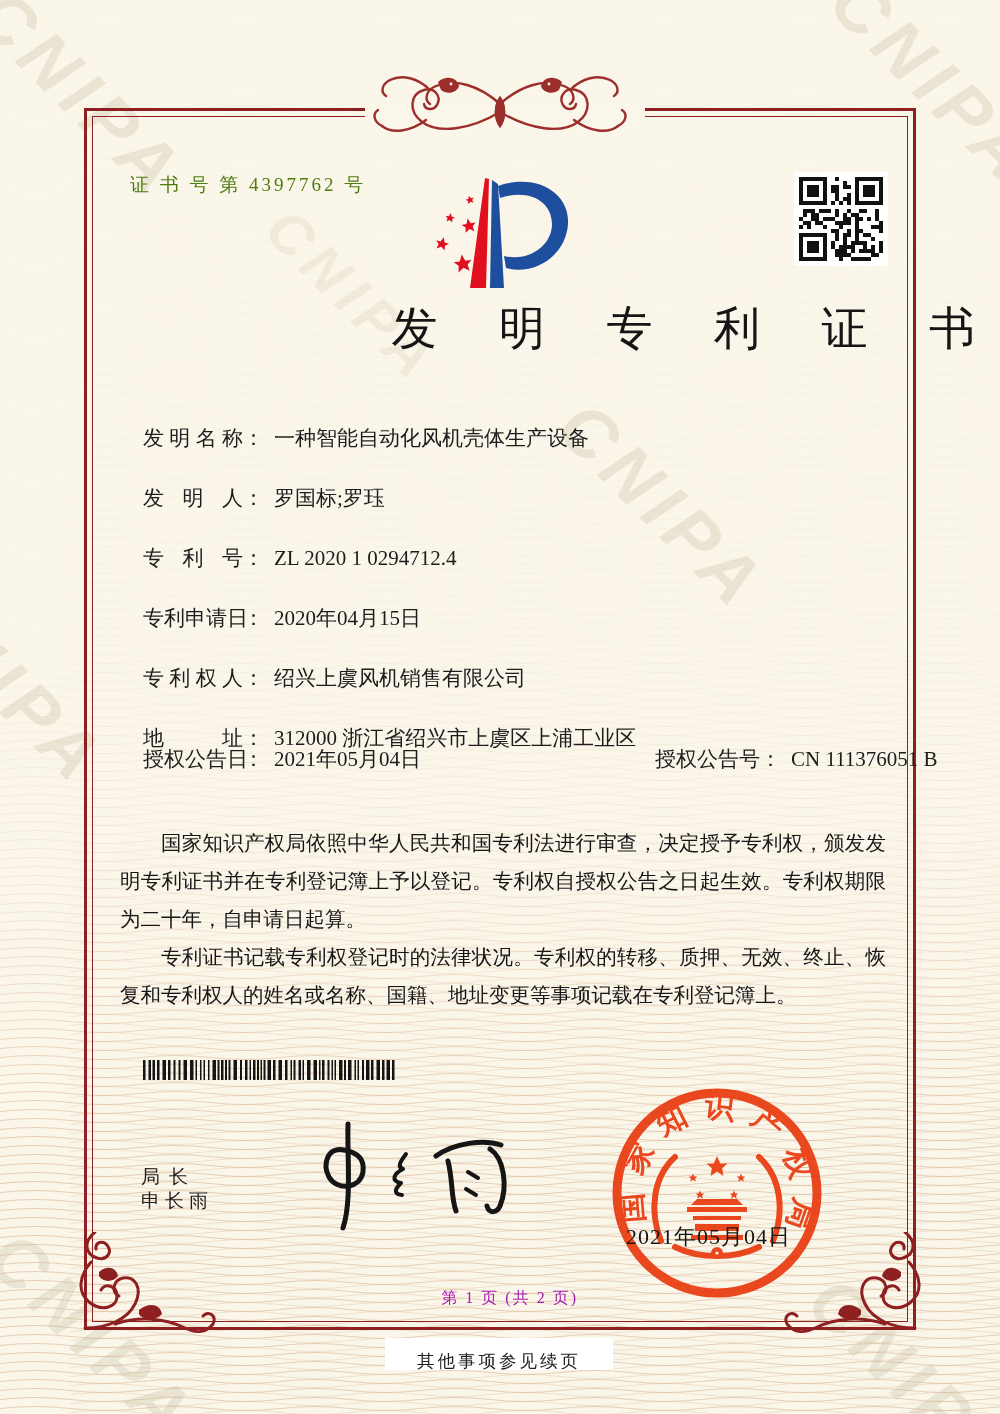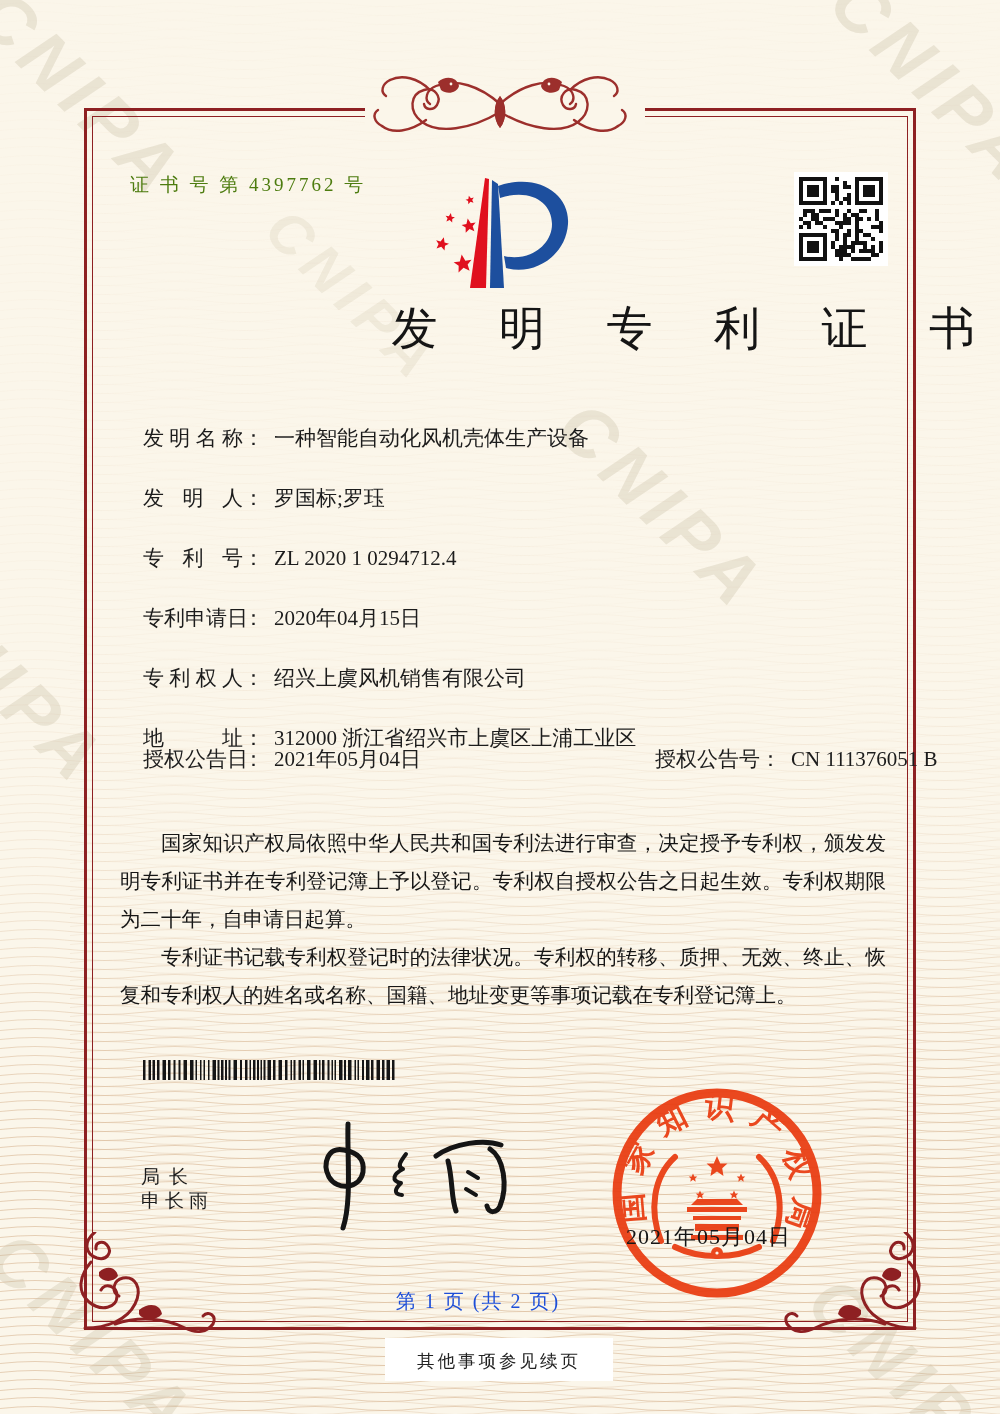--- a/index.html
+++ b/index.html
@@ -47,22 +47,22 @@
     font-family:"Liberation Sans","DejaVu Sans",sans-serif;font-size:19px;color:#1b1b1b;}
   .officer.t1{top:1132px;letter-spacing:9px;margin-top:32px;}
   .officer.t2{top:1188px;letter-spacing:5px;}
   .signature{position:absolute;left:298px;top:1116px;z-index:5;}
   
   .seal{position:absolute;left:607px;top:1083px;z-index:5;opacity:.93;}
   .seal-date{position:absolute;left:626px;top:1222px;z-index:6;
     font-size:22px;letter-spacing:1px;color:#161616;white-space:nowrap;}
   
   .page-indicator{position:absolute;left:378px;top:1288px;width:200px;z-index:4;
-    text-align:center;font-size:20px;letter-spacing:2px;color:#1d4ed8;}
-  .note-box{position:absolute;left:385px;top:1338px;width:228px;height:43px;z-index:6;
+    text-align:right;font-size:16px;letter-spacing:2px;color:#a21caf;}
+  .note-box{position:absolute;left:385px;top:1338px;width:228px;height:32px;z-index:6;
     background:#ffffff;text-align:center;line-height:46px;font-size:17.5px;
     letter-spacing:3px;color:#222;}
 </style>
 </head>
 <body>
 
 <div class="page">
 
   <svg class="layer" width="1000" height="1414" aria-hidden="true">
     <defs>

